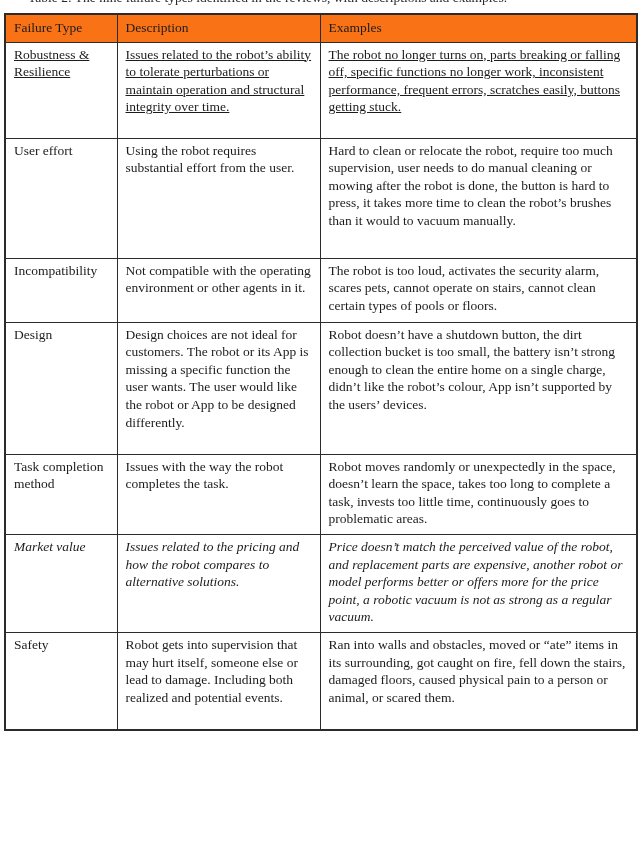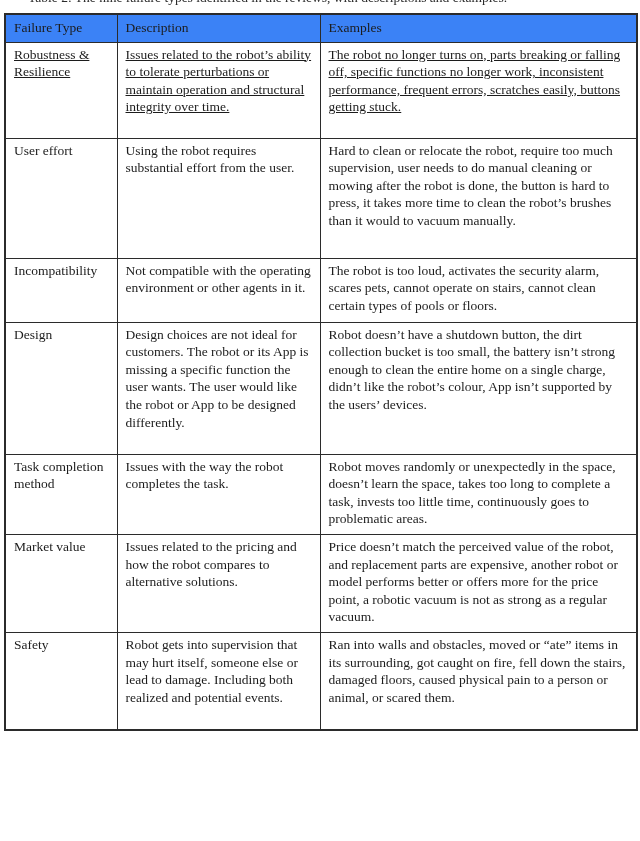--- a/index.html
+++ b/index.html
@@ -39,34 +39,34 @@
     border: 1px solid #2b2b2b;
     vertical-align: top;
     text-align: left;
     padding: 3px 8px 6px 8px;
     font-size: 13.5px;
     line-height: 17.6px;
     font-weight: normal;
     word-wrap: break-word;
   }
   thead th {
-    background: #3b82f6;
+    background: #f97316;
     border-bottom: 1.5px solid #2b2b2b;
     padding-top: 4px;
     padding-bottom: 5px;
   }
   
   tr.h-hdr { height: 26px; }
   tr.r0 { height: 64px; }
   tr.r1 { height: 96px; text-decoration: underline; }
   tr.r2 { height: 120px; }
   tr.r3 { height: 64px; }
   tr.r4 { height: 132px; padding-left: 30px; }
   tr.r5 { height: 80px; }
-  tr.r6 { height: 96px; }
+  tr.r6 { height: 96px; font-style: italic; }
   tr.r7 { height: 98px; margin-top: 39px; }
   tr.r8 { height: 41px; }
 </style>
 </head>
 <body>
 
 <div class="caption">Table 2: The nine failure types identified in the reviews, with descriptions and examples.</div>
 
 <table class="failures">
   <colgroup>

